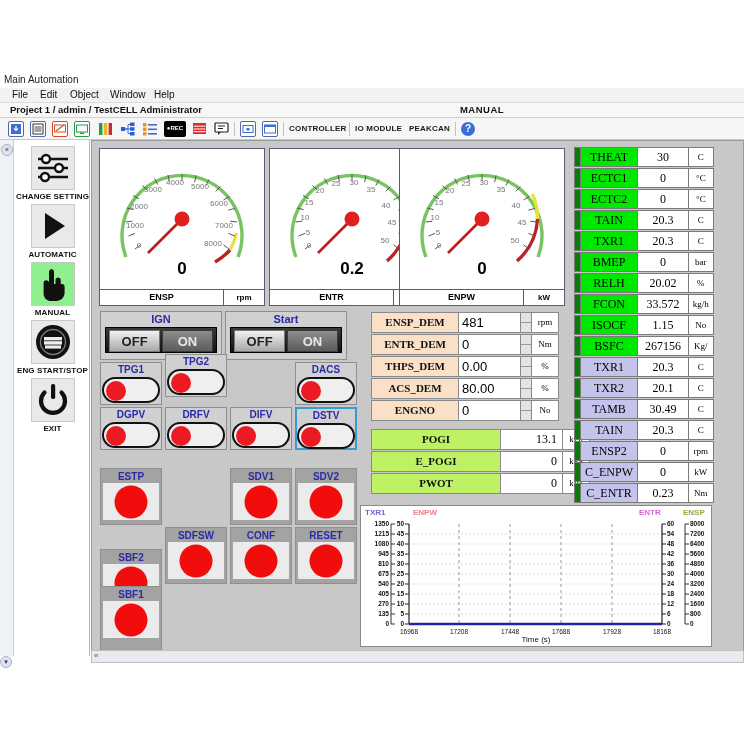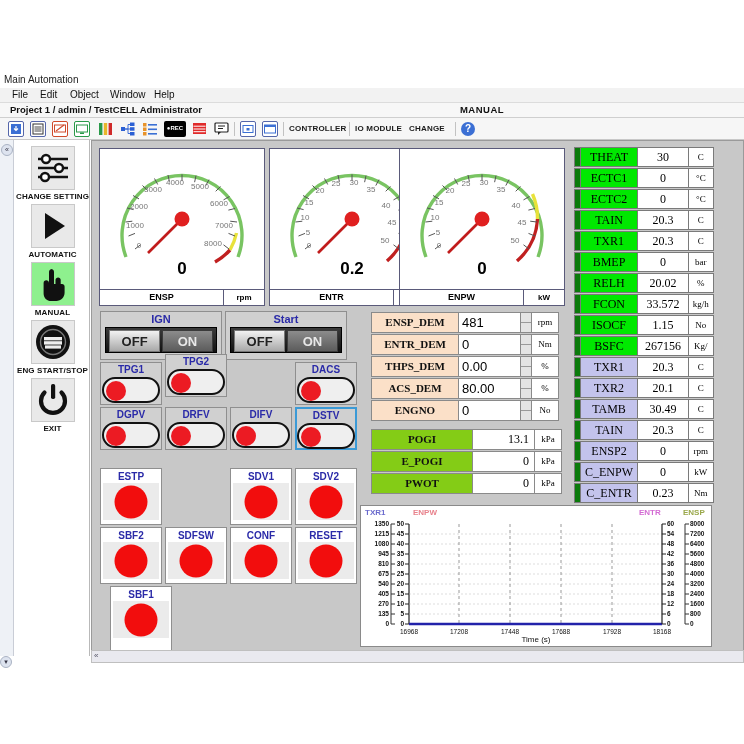--- a/index.html
+++ b/index.html
@@ -83,21 +83,21 @@
   
   .cell { position:absolute; background:#d0d0d0; border:1px solid #8f8f8f; }
   .cell.sel { border:2px solid #3b9ad6; }
   .cellcap { text-align:center; font-size:10px; font-weight:bold; color:#2a2aa8; margin-top:1px; }
   .pill { margin:2px auto 0 auto; width:58px; height:26px; border-radius:13px;
           background:#efefef; border:2px solid #111; position:relative; cursor:pointer; }
   .pill .led { position:absolute; left:2px; top:2px; width:20px; height:20px;
                border-radius:50%; background:#ec1b23; }
 
   
-  .bcell { position:absolute; background:#ffffff; border:1px solid #8f8f8f; }
+  .bcell { position:absolute; background:#a3a3a3; border:1px solid #8f8f8f; }
   .bcap { text-align:center; font-size:10px; font-weight:bold; color:#2a2aa8; margin-top:2px; }
   .bbody { margin:1px 2px 2px 2px; height:37px; background:#ebebeb; position:relative; }
   .bbody .dot { position:absolute; left:50%; top:50%; transform:translate(-50%,-50%);
                 width:33px; height:33px; border-radius:50%; background:#f20d0d; cursor:pointer; }
 
   
   .drow { position:absolute; height:21px; display:flex; }
   .dlab { width:88px; background:#fbe0c8; border:1px solid #8a8a8a;
           text-align:center; line-height:19px; font-size:11px; font-weight:bold;
           font-family:"Liberation Serif", serif; color:#111; }
@@ -105,21 +105,21 @@
           font-size:13px; padding-left:3px; line-height:19px; color:#000; cursor:text; }
   .dspin { width:11px; background:#e4e4e4; border:1px solid #8a8a8a; border-left:none;
            display:flex; flex-direction:column; cursor:pointer; }
   .dspin i { flex:1; border-bottom:1px solid #9a9a9a; }
   .dspin i:last-child { border-bottom:none; }
   .dunit { width:27px; background:#fff; border:1px solid #8a8a8a; border-left:none;
            text-align:center; line-height:19px; font-size:9px;
            font-family:"Liberation Serif", serif; }
 
   .orow { position:absolute; height:21px; display:flex; }
-  .olab { width:102px; background:#84cc16; border:1px solid #8a8a8a;
+  .olab { width:130px; background:#bef264; border:1px solid #8a8a8a;
           text-align:center; line-height:19px; font-size:11px; font-weight:bold;
           font-family:"Liberation Serif", serif; color:#111; }
   .oval { width:62px; background:#fff; border:1px solid #8a8a8a; border-left:none;
           text-align:right; padding-right:5px; line-height:19px; font-size:12px;
           font-family:"Liberation Serif", serif; }
   .ounit { width:27px; background:#fff; border:1px solid #8a8a8a; border-left:none;
            text-align:center; line-height:19px; font-size:9px;
            font-family:"Liberation Serif", serif; }
 
   
@@ -243,21 +243,21 @@
 
     <div class="tbtxt" style="left:252px; left:252px;"></div>
     <div class="tbtxt" style="left:250px; left:252px; left:252px;"></div>
     <div class="tbtxt" style="left:252px;"></div>
     <div class="tbtxt" style="left:252px; top:6px; left:252px;"></div>
     <div class="tbtxt" style="left:252px;"></div>
     <div class="tbtxt" style="left:252px;"></div>
     <div class="tbtxt" style="left:289px">CONTROLLER</div>
     <div class="tbsep" style="left:349px"></div>
     <div class="tbtxt" style="left:355px">IO MODULE</div>
-    <div class="tbtxt" style="left:409px">CHANGE</div>
+    <div class="tbtxt" style="left:409px">PEAKCAN</div>
     <div class="tbsep" style="left:455px"></div>
     <div class="helpic" style="left:461px">?</div>
   </div>
 
   <div class="rail">
     <div class="railbtn">«</div>
   </div>
 
   <div class="sidebar">
 
@@ -527,21 +527,21 @@
           <div class="dot"></div>
         </div>
     </div>
     <div class="bcell" style="left:203px; top:327px; width:62px; height:57px">
       <div class="bcap">SDV2</div>
       <div class="bbody">
           <div class="dot"></div>
         </div>
     </div>
 
-    <div class="bcell" style="left:8px;   top:386px; width:62px; height:57px">
+    <div class="bcell" style="left:8px;   top:408px; width:62px; height:57px">
       <div class="bcap">SBF2</div>
       <div class="bbody">
           <div class="dot"></div>
         </div>
     </div>
     <div class="bcell" style="left:138px; top:386px; width:62px; height:57px">
       <div class="bcap">CONF</div>
       <div class="bbody">
           <div class="dot"></div>
         </div>
@@ -552,21 +552,21 @@
           <div class="dot"></div>
         </div>
     </div>
     <div class="bcell" style="left:203px; top:386px; width:62px; height:57px">
       <div class="bcap">RESET</div>
       <div class="bbody">
           <div class="dot"></div>
         </div>
     </div>
 
-    <div class="bcell" style="left:18px;   top:445px; width:62px; height:69px">
+    <div class="bcell" style="left:8px;   top:445px; width:62px; height:69px">
       <div class="bcap">SBF1</div>
       <div class="bbody">
           <div class="dot"></div>
         </div>
     </div>
 
     <div class="drow" style="left:279px; top:171px">
       <div class="dlab">ENSP_DEM</div>
       <div class="dinp">481</div>
       <div class="dspin">

